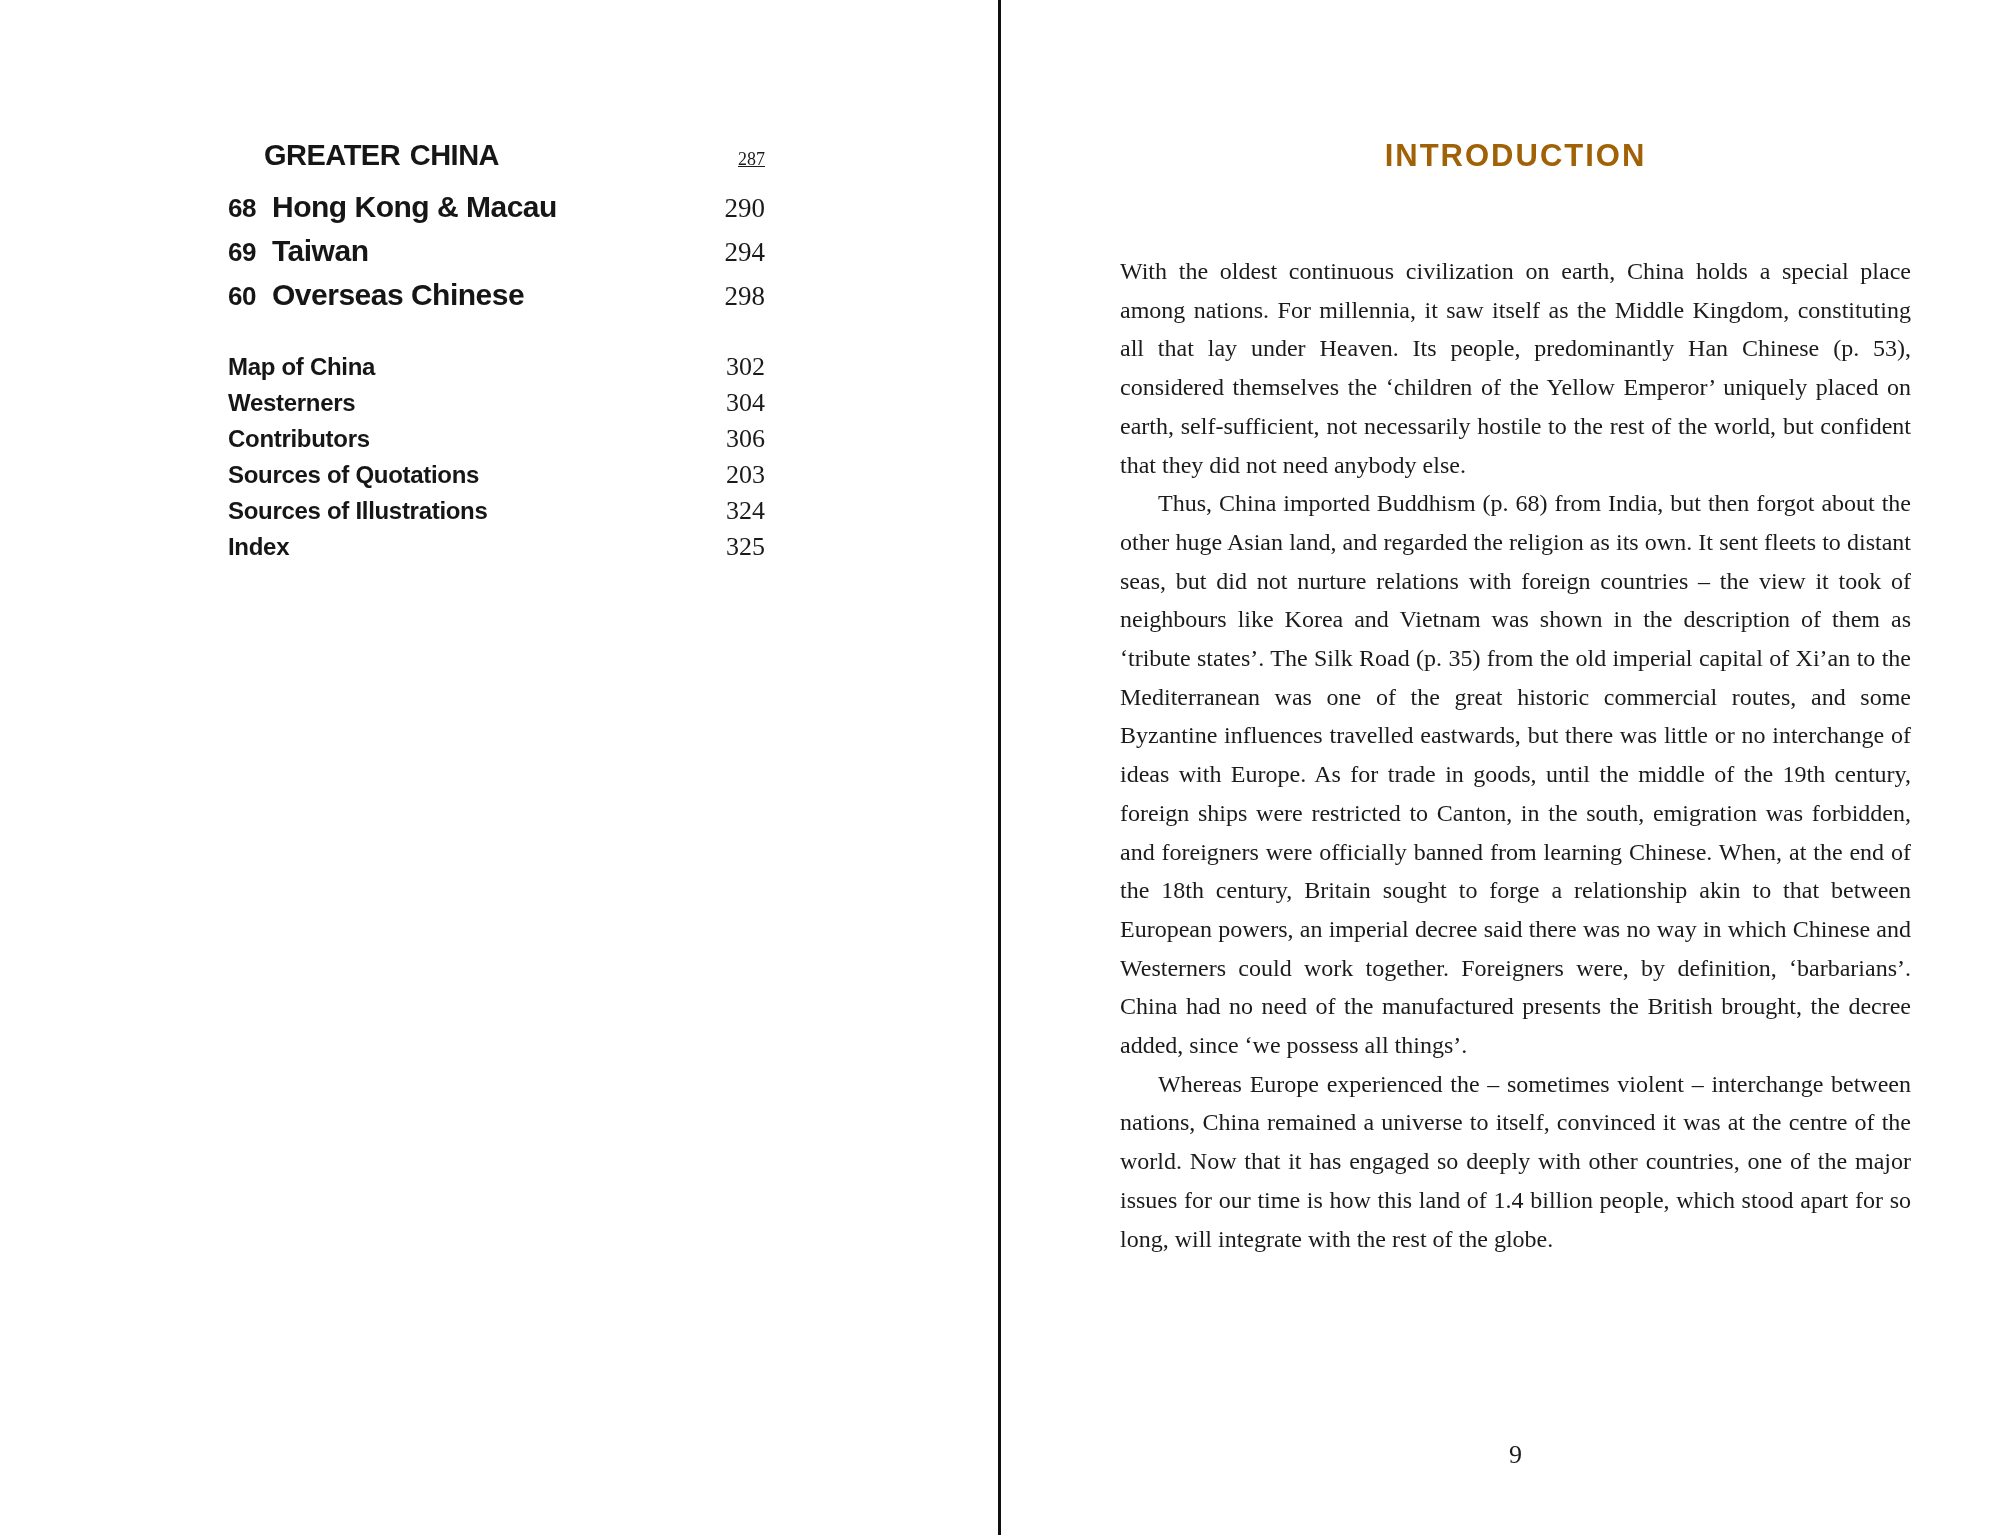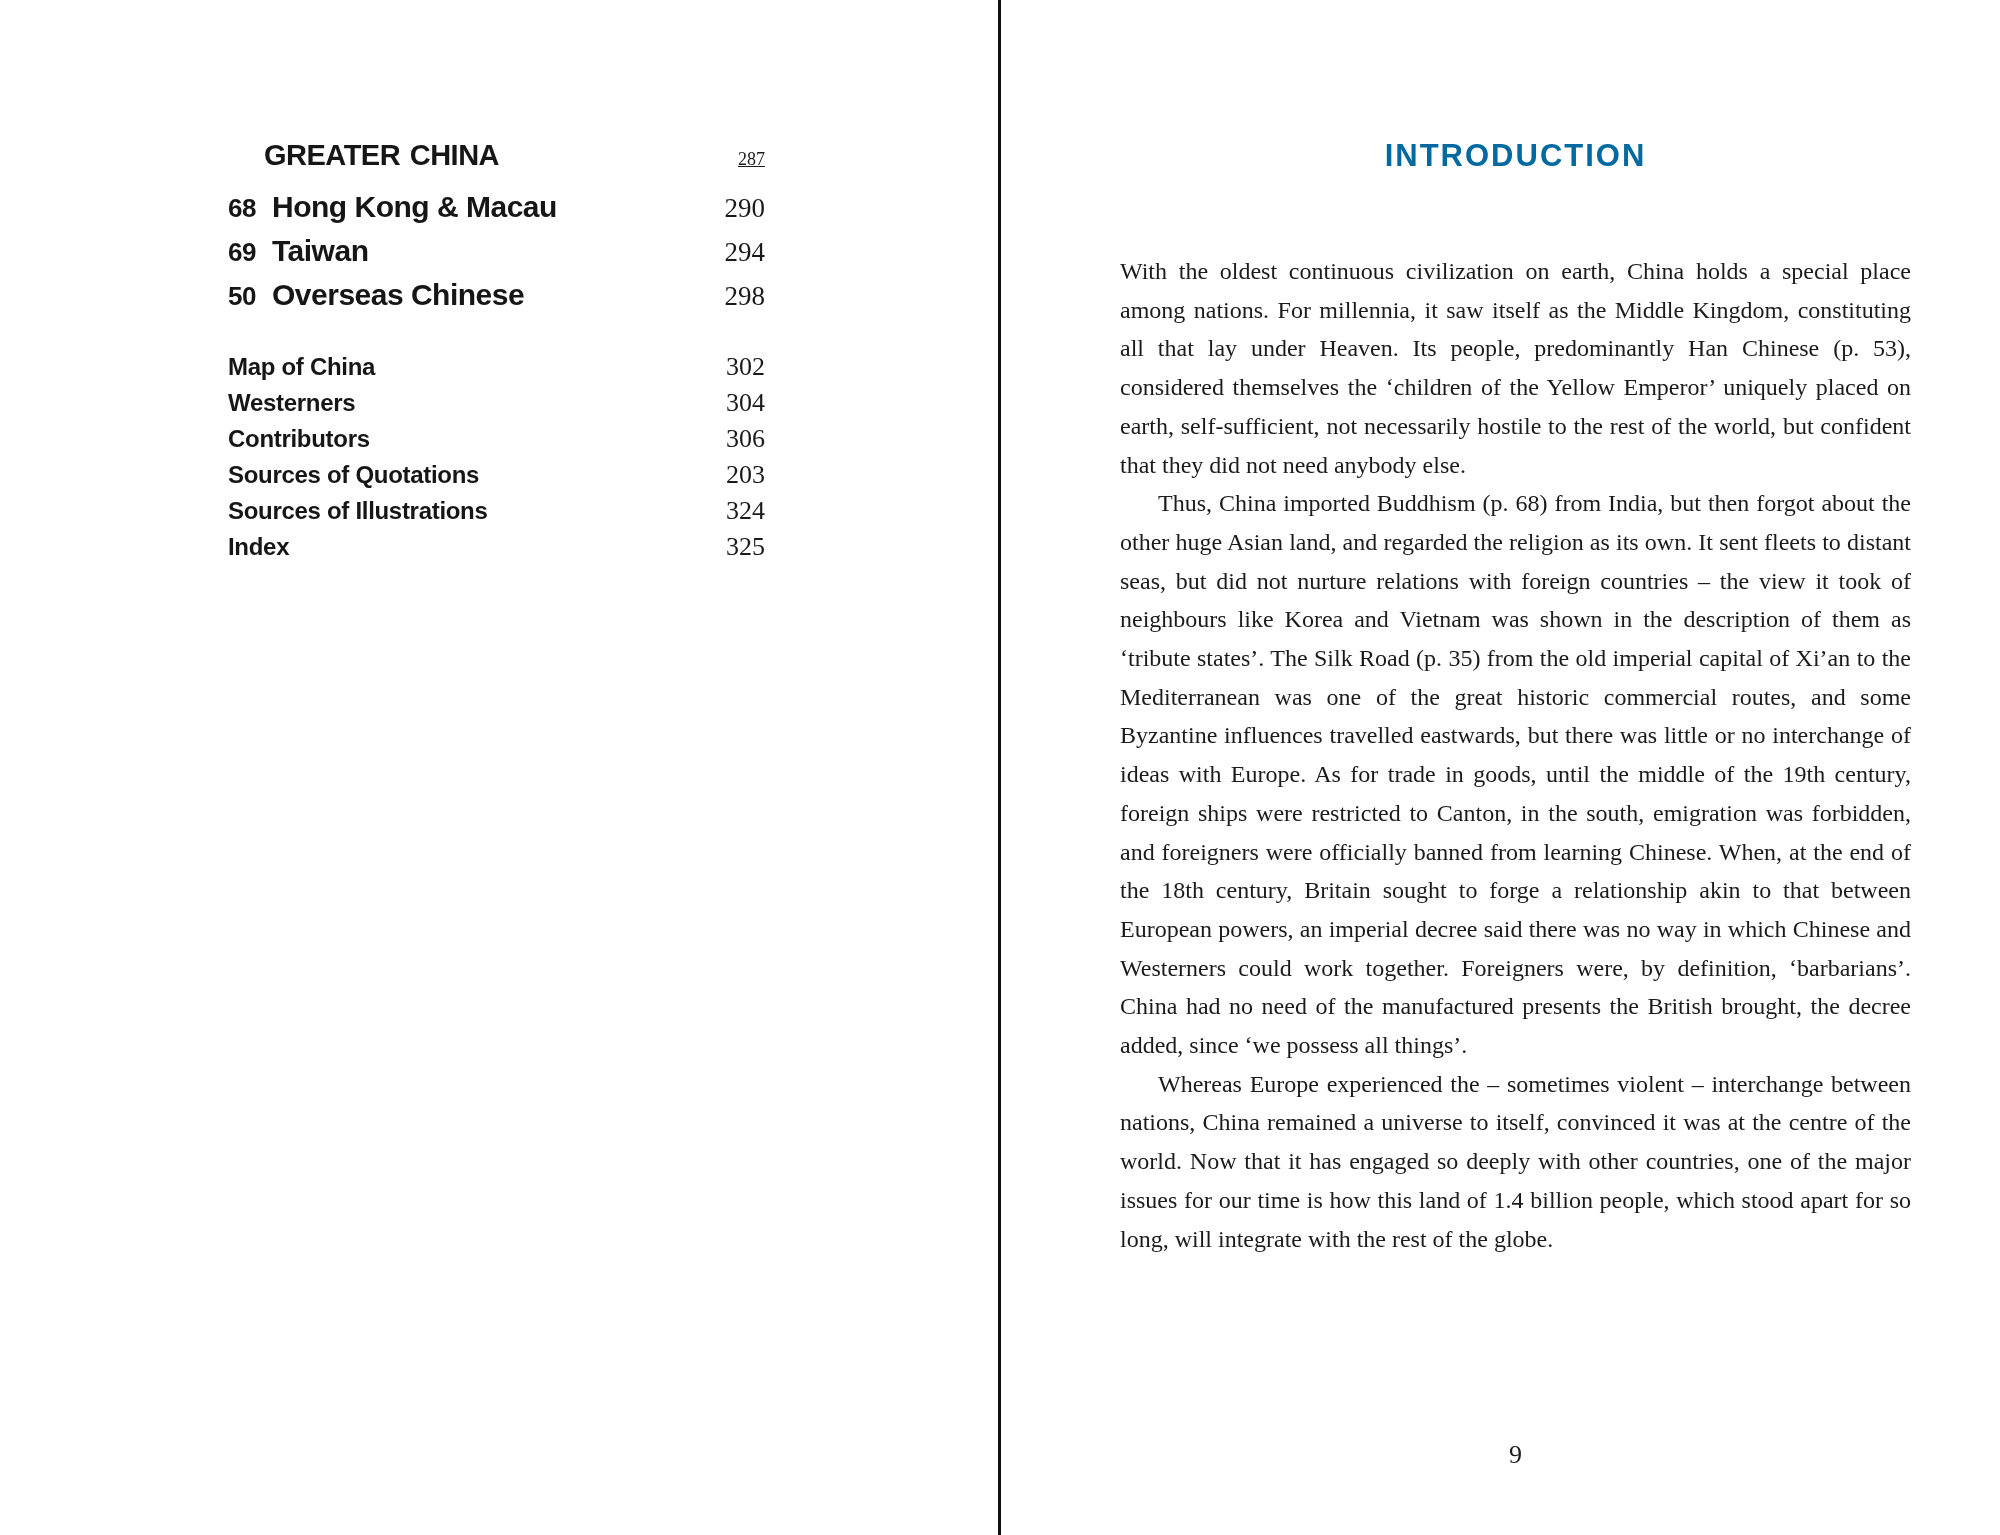--- a/index.html
+++ b/index.html
@@ -93,21 +93,21 @@
   .intro-heading {
     position: absolute;
     left: 119px;            
     top: 138px;
     width: 791px;
     text-align: center;
     font-size: 31px;
     font-weight: 700;
     letter-spacing: 2px;
     line-height: 36px;
-    color: #0369a1;
+    color: #a16207;
   }
   .intro-body {
     position: absolute;
     left: 119px;
     top: 252px;
     width: 791px;
     font-family: "Liberation Serif", serif;
     font-size: 24px;
     line-height: 38.7px;
     color: #1b1b1b;
@@ -156,21 +156,21 @@
       <div class="toc-row chapter-row">
         <span class="chapter-left">
           <span class="chapter-num">69</span>
           <span class="chapter-title">Taiwan</span>
         </span>
         <span class="serif-num">294</span>
       </div>
 
       <div class="toc-row chapter-row">
         <span class="chapter-left">
-          <span class="chapter-num">50</span>
+          <span class="chapter-num">60</span>
           <span class="chapter-title">Overseas Chinese</span>
         </span>
         <span class="serif-num">298</span>
       </div>
 
     </div>
 
     <div class="toc-col" id="toc-backmatter">
 
       <div class="toc-row backmatter-row">

